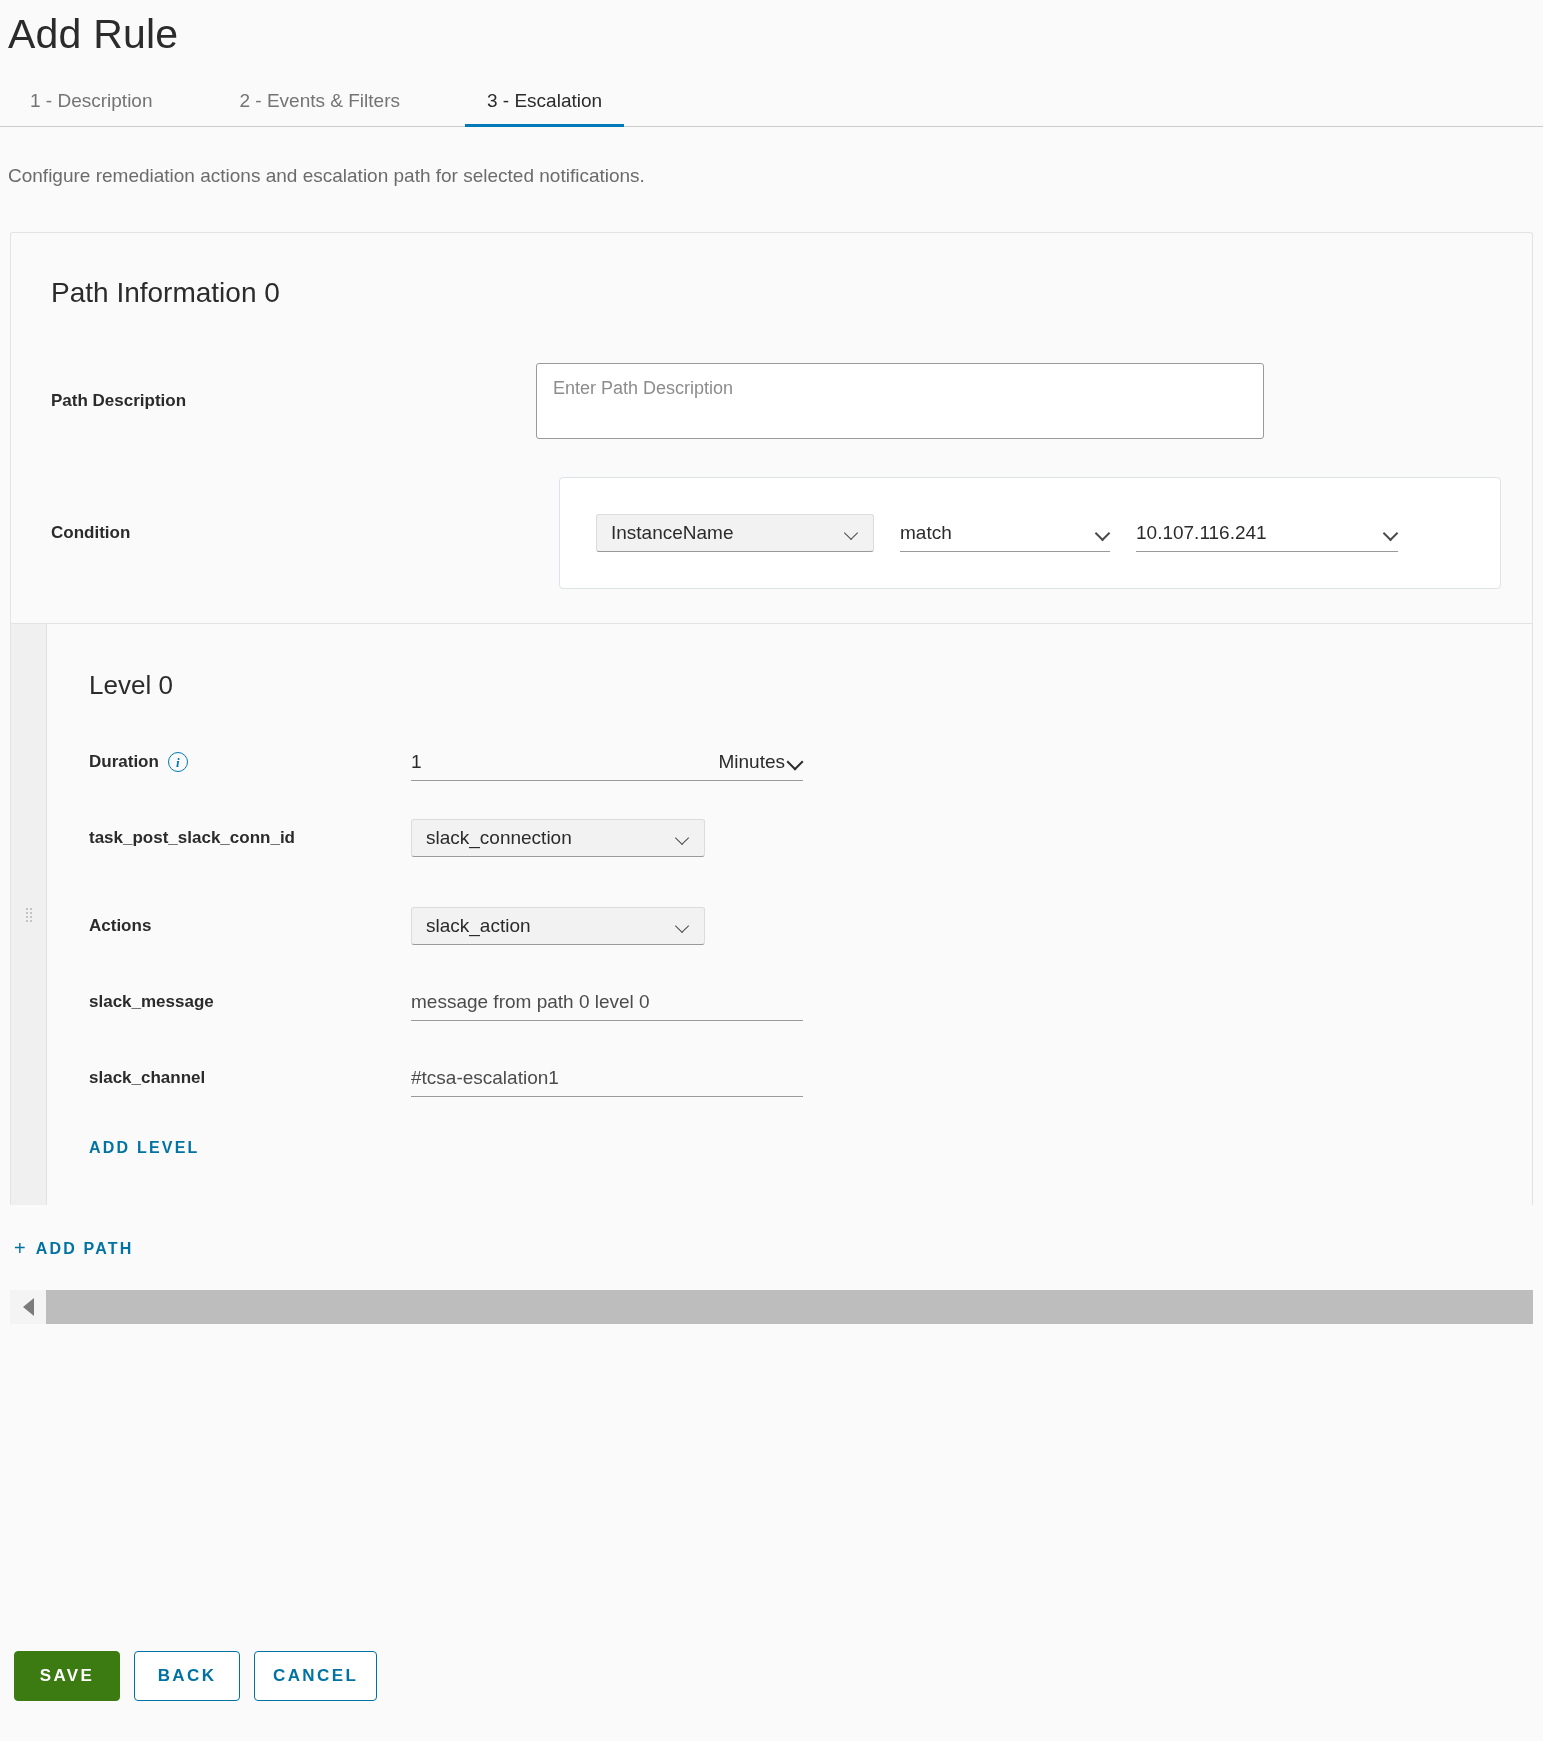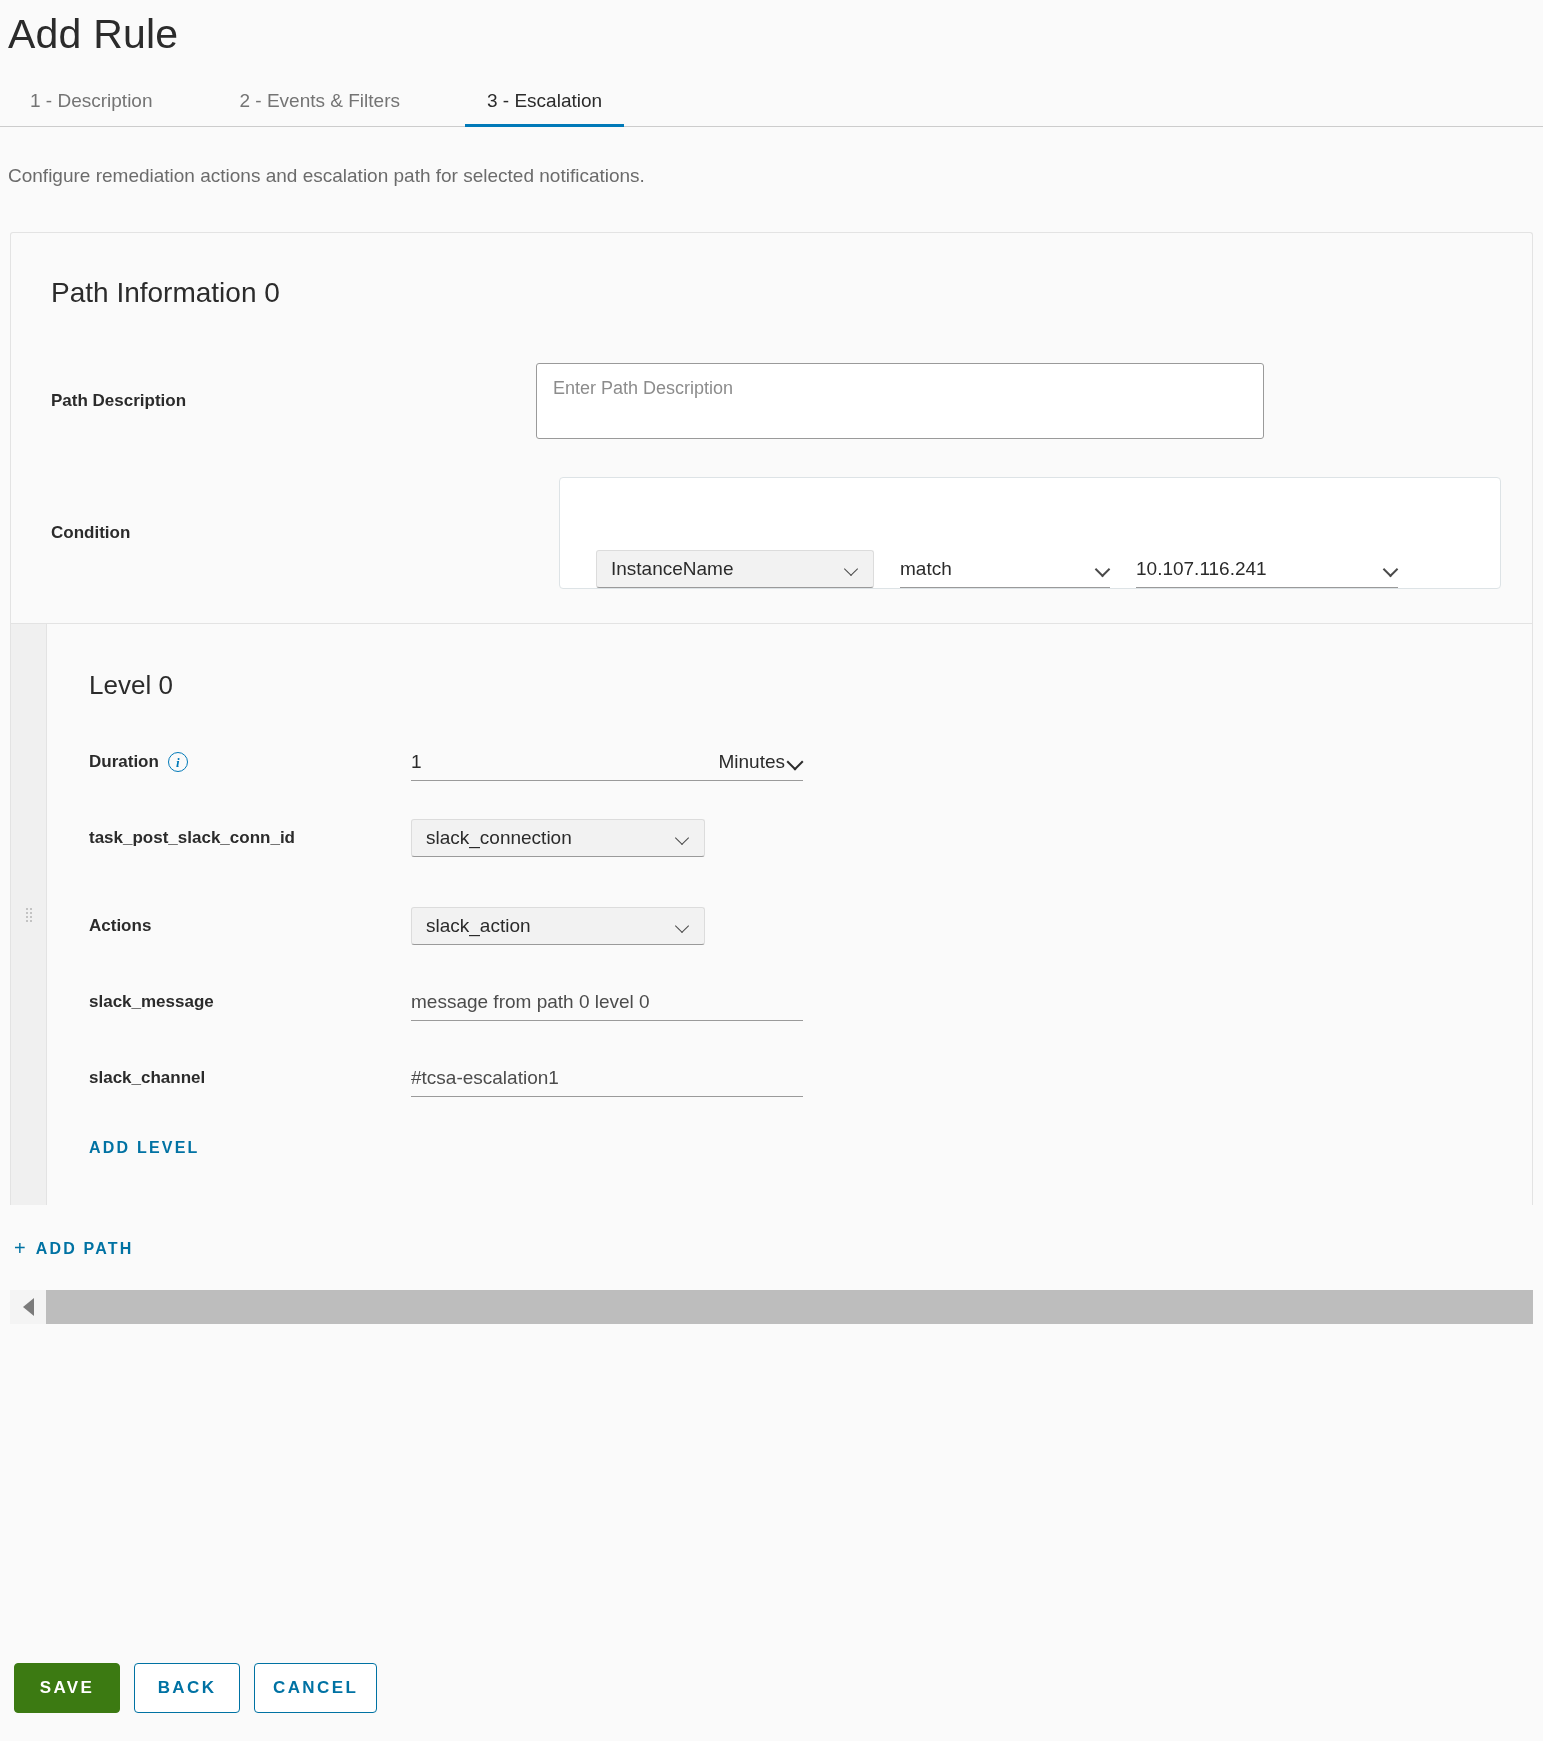--- a/index.html
+++ b/index.html
@@ -112,21 +112,21 @@
 
   
   .row-cond { margin-top: 38px; padding-bottom: 6px; gap: 23px; }
   .cond-box {
     border: 1px solid #dde3e6;
     border-radius: 4px;
     background: #ffffff;
     width: 942px;
     height: 112px;
     display: flex;
-    align-items: flex-end;
+    align-items: center;
     padding-left: 36px;
     gap: 26px;
   }
   .select-filled {
     background: #f2f2f2;
     border: 1px solid #dcdcdc;
     border-bottom: 1px solid #9a9a9a;
     border-radius: 3px;
     height: 38px;
     display: flex;
@@ -336,21 +336,21 @@
     position: absolute;
     left: 0; top: 0; bottom: 0;
     width: 100%;
     background: #bdbdbd;
     cursor: pointer;
   }
 
   
   .footer {
     position: absolute;
-    left: 0; bottom: 0;
+    left: 0; bottom: 12px;
     width: 100%;
     padding: 0 0 28px 14px;
     display: flex;
     gap: 14px;
   }
   .btn {
     height: 50px;
     min-width: 106px;
     border-radius: 4px;
     font-size: 17px;

